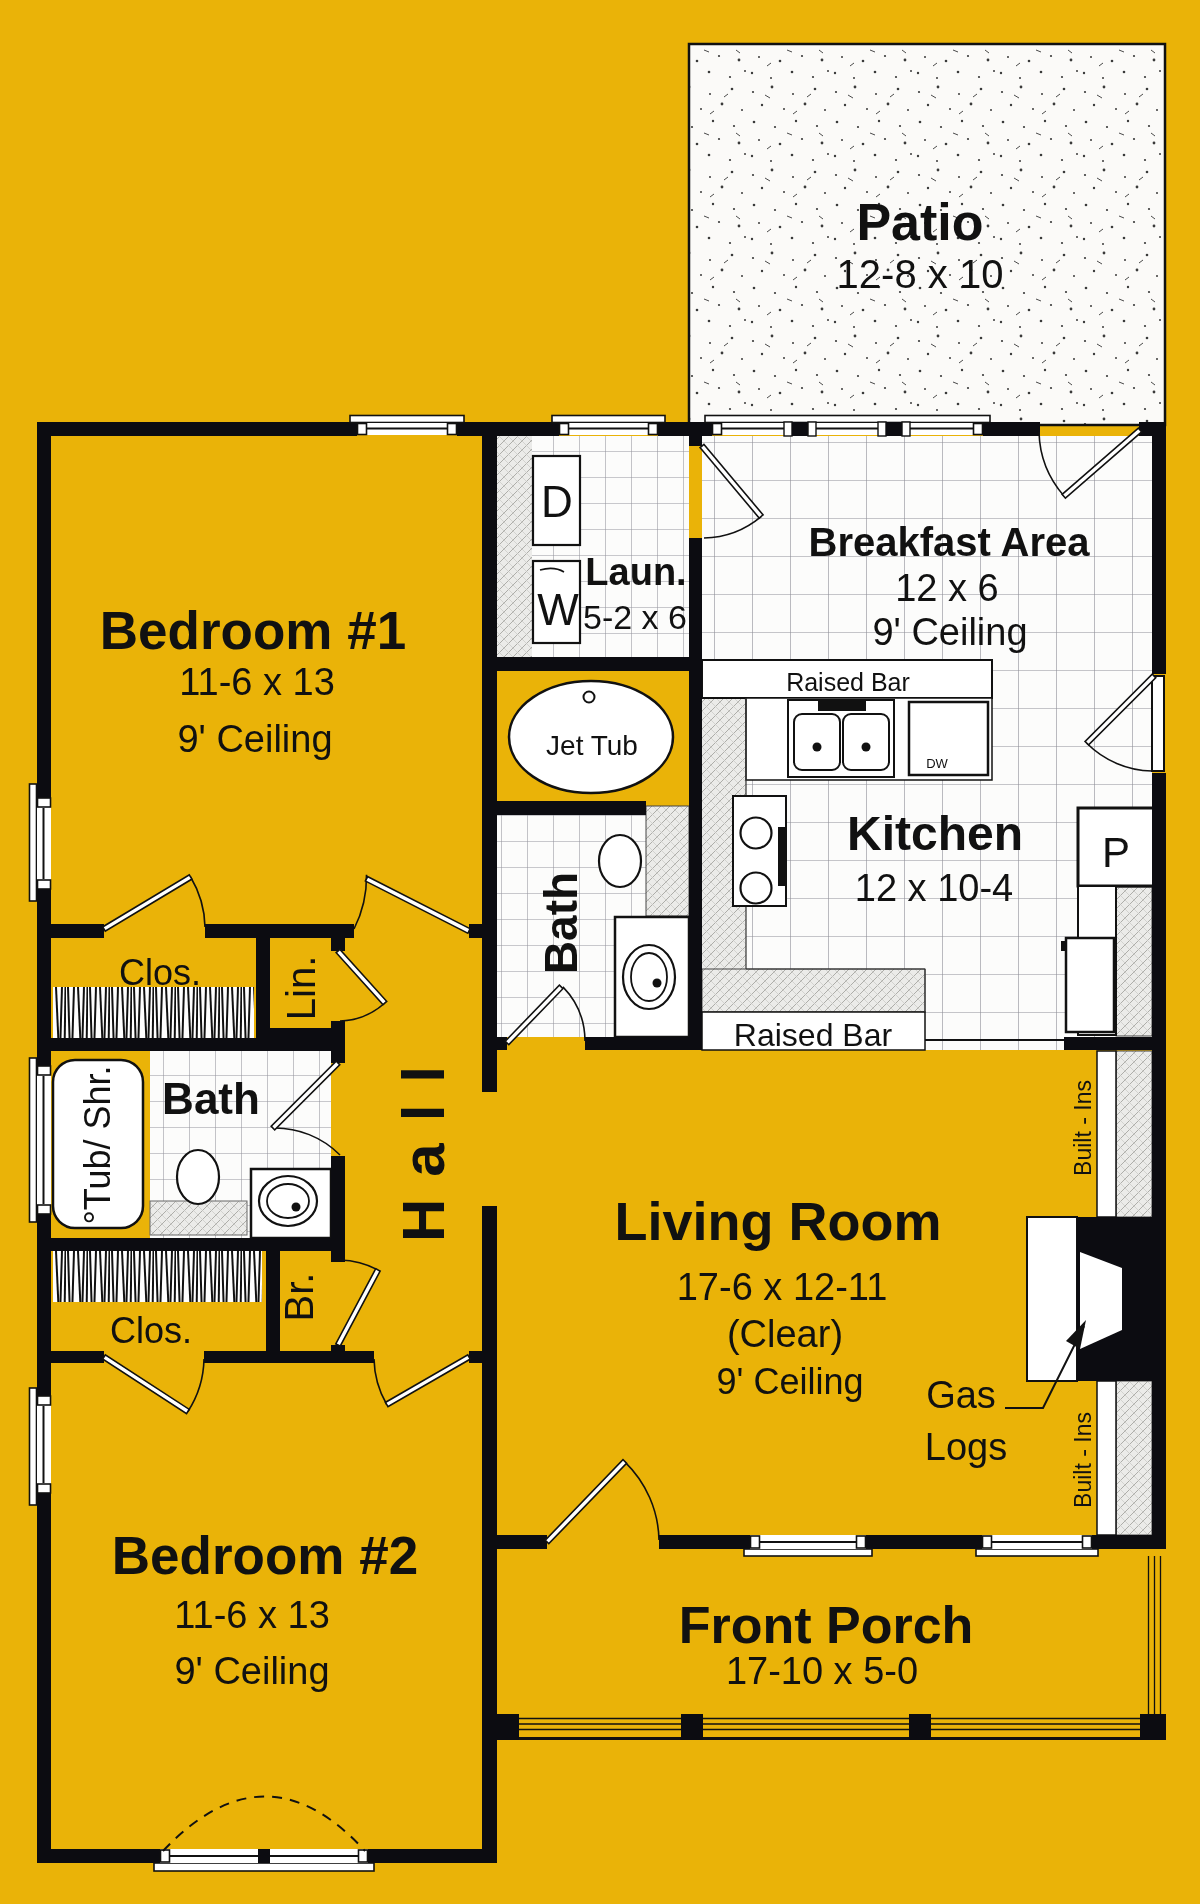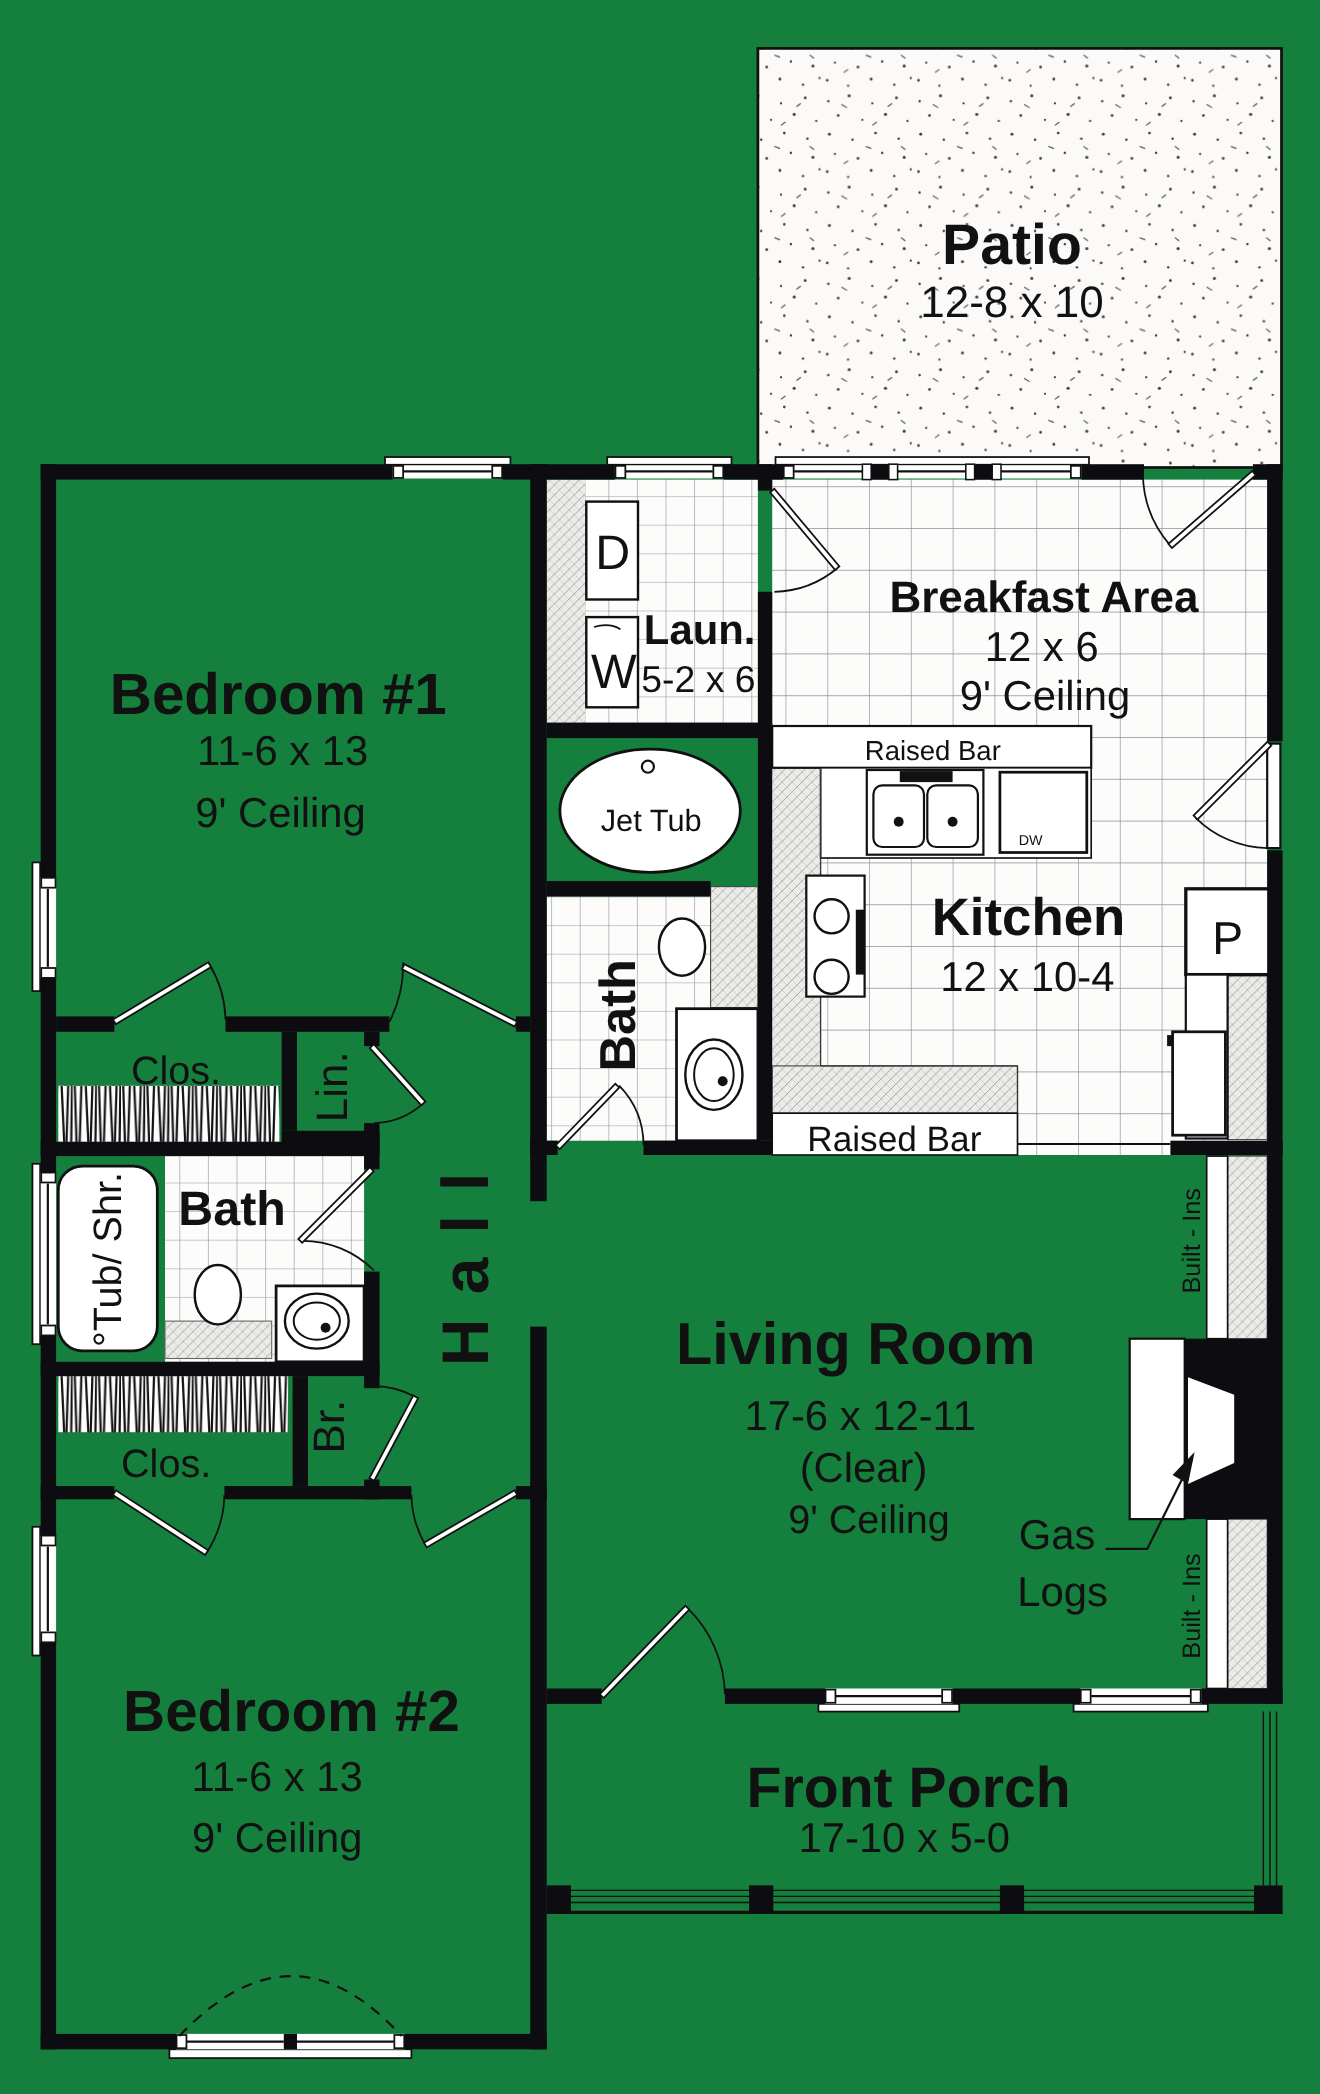--- a/index.html
+++ b/index.html
@@ -1,16 +1,16 @@
 <!DOCTYPE html>
 <html><head>
 <meta charset="utf-8">
 <style>
 html,body{margin:0;padding:0;background:#ffffff;}
-#page{position:relative;width:1200px;height:1904px;background:#15803d;font-family:"Liberation Sans",sans-serif;}
+#page{position:relative;width:1200px;height:1904px;background:#eab308;font-family:"Liberation Sans",sans-serif;}
 svg{position:absolute;top:0;left:0;}
 </style>
 </head>
 <body>
 <div id="page">
 <svg width="1200" height="1904" viewBox="0 0 1200 1904">
 <defs>
 <pattern id="tileK" width="38" height="38" patternUnits="userSpaceOnUse" x="30" y="24">
   <rect width="38" height="38" fill="#fcfcfb"></rect>
   <path d="M0,0 H38 M0,0 V38" stroke="#8e8e97" stroke-width="1.2" fill="none"></path>

